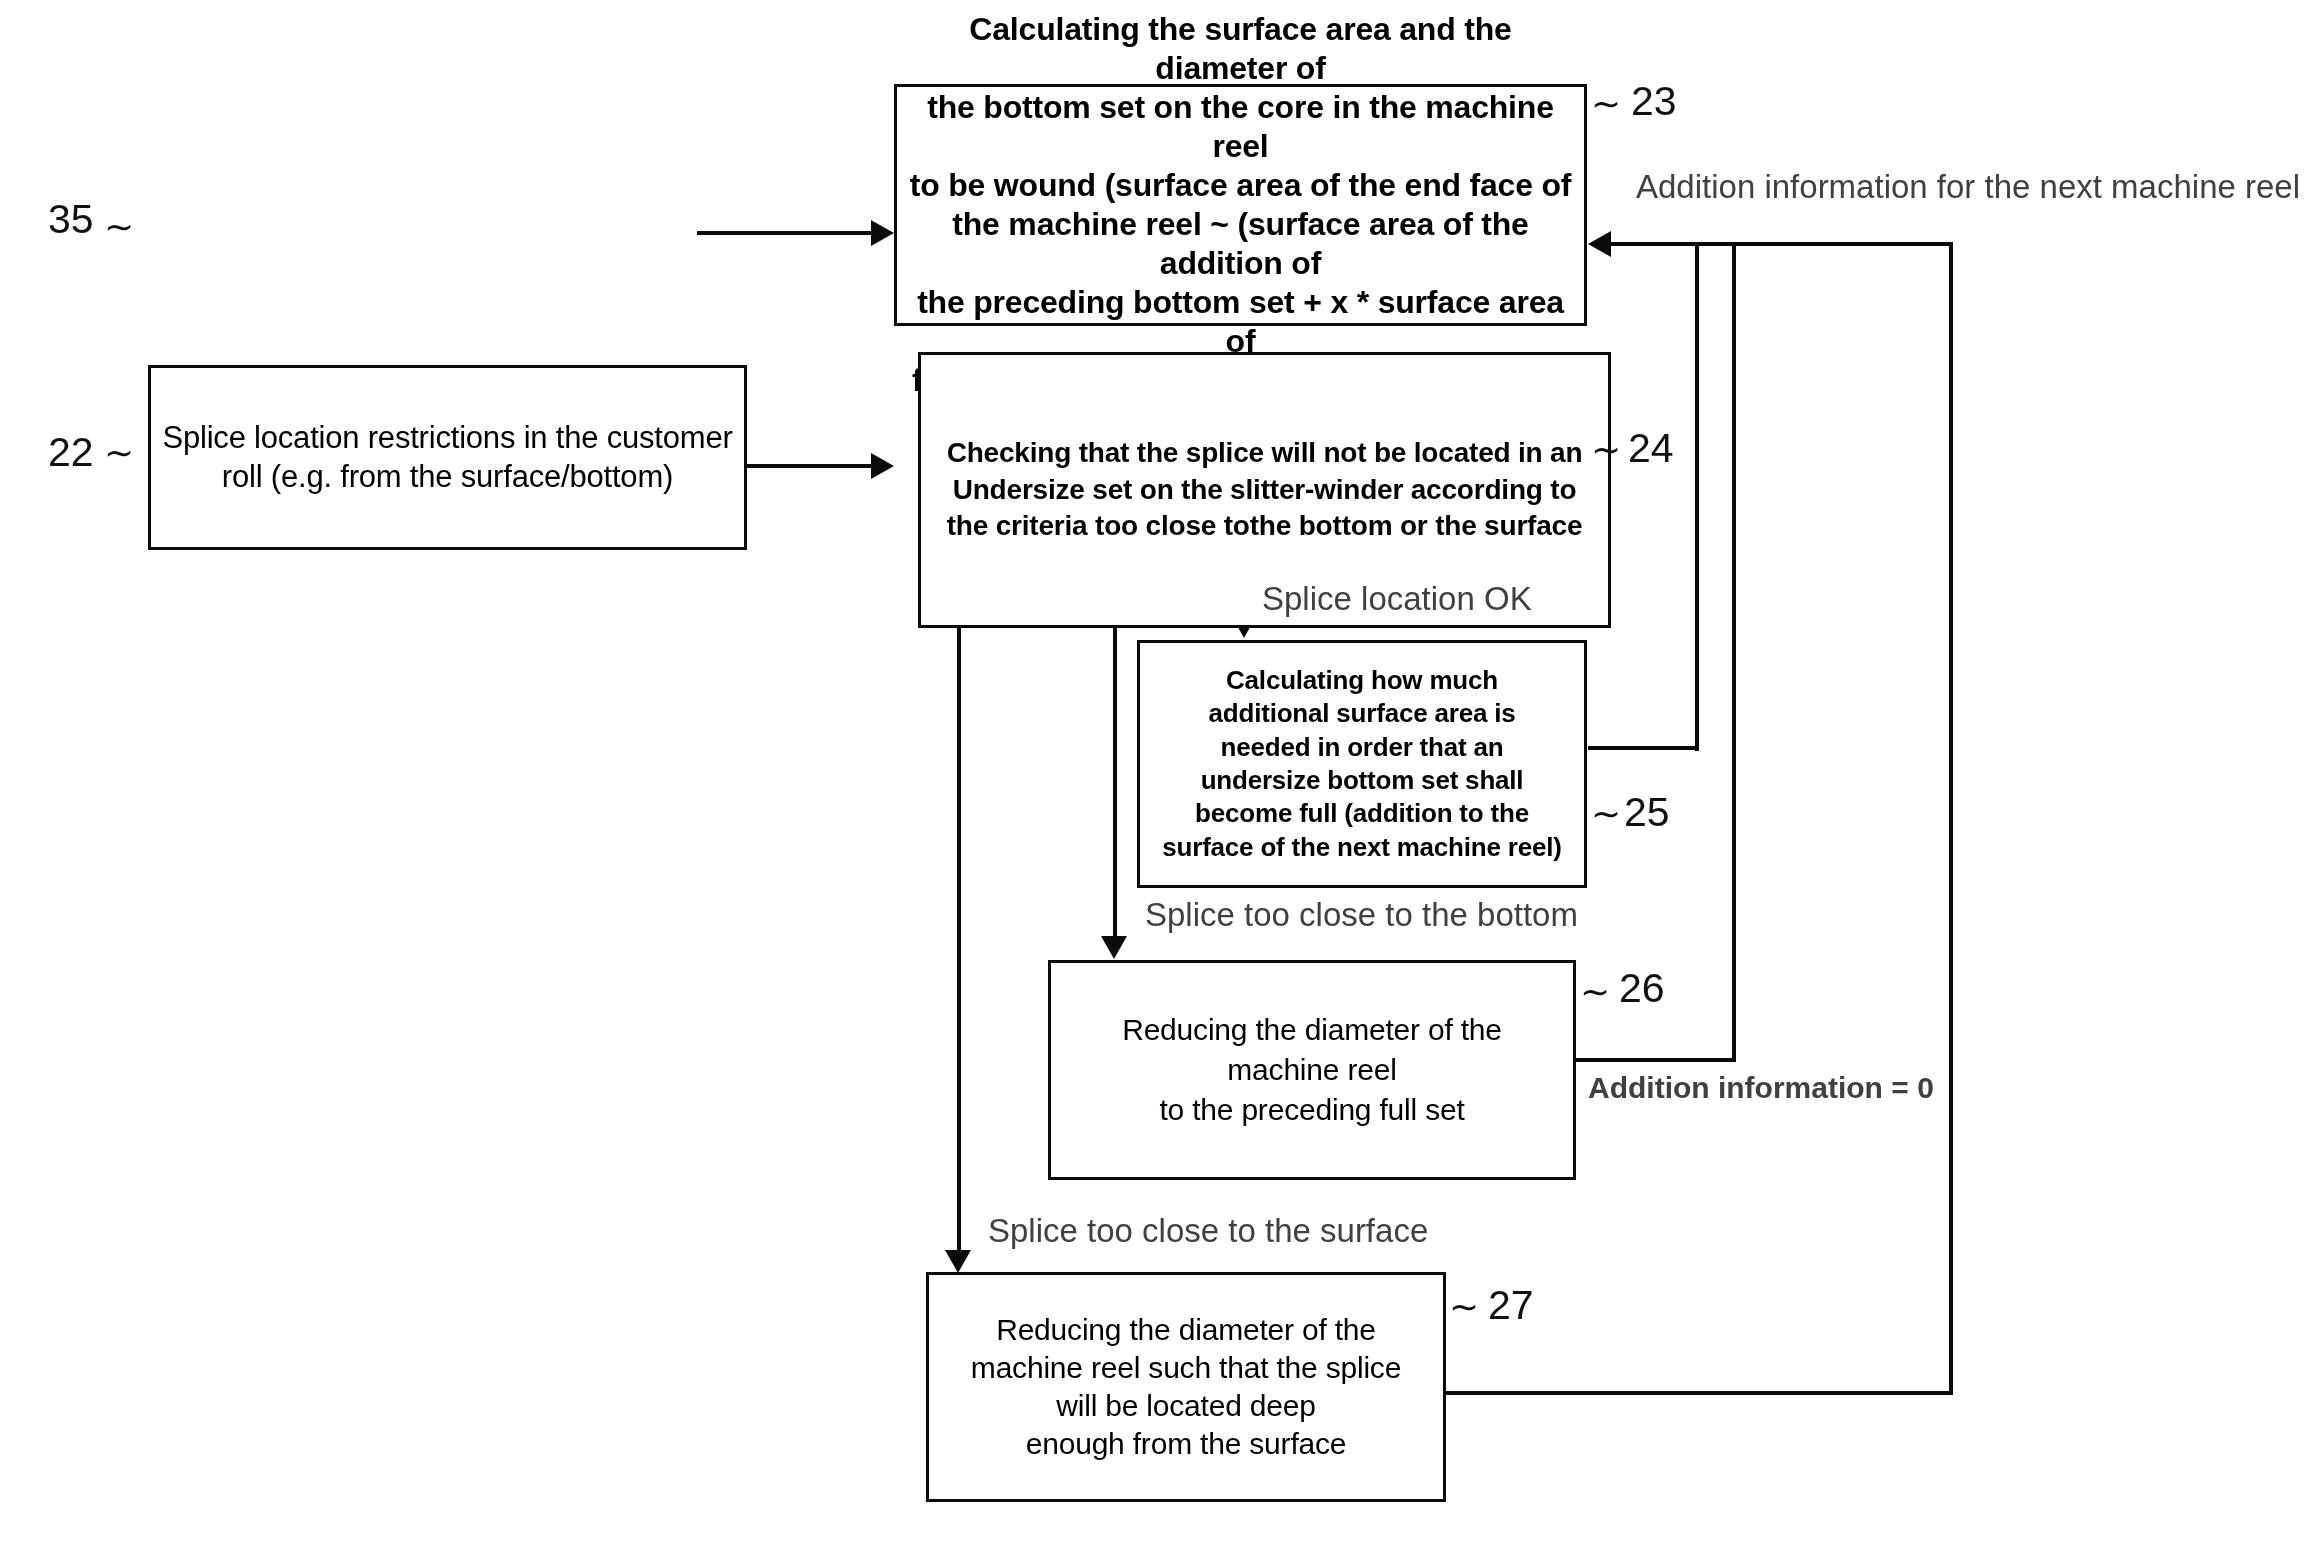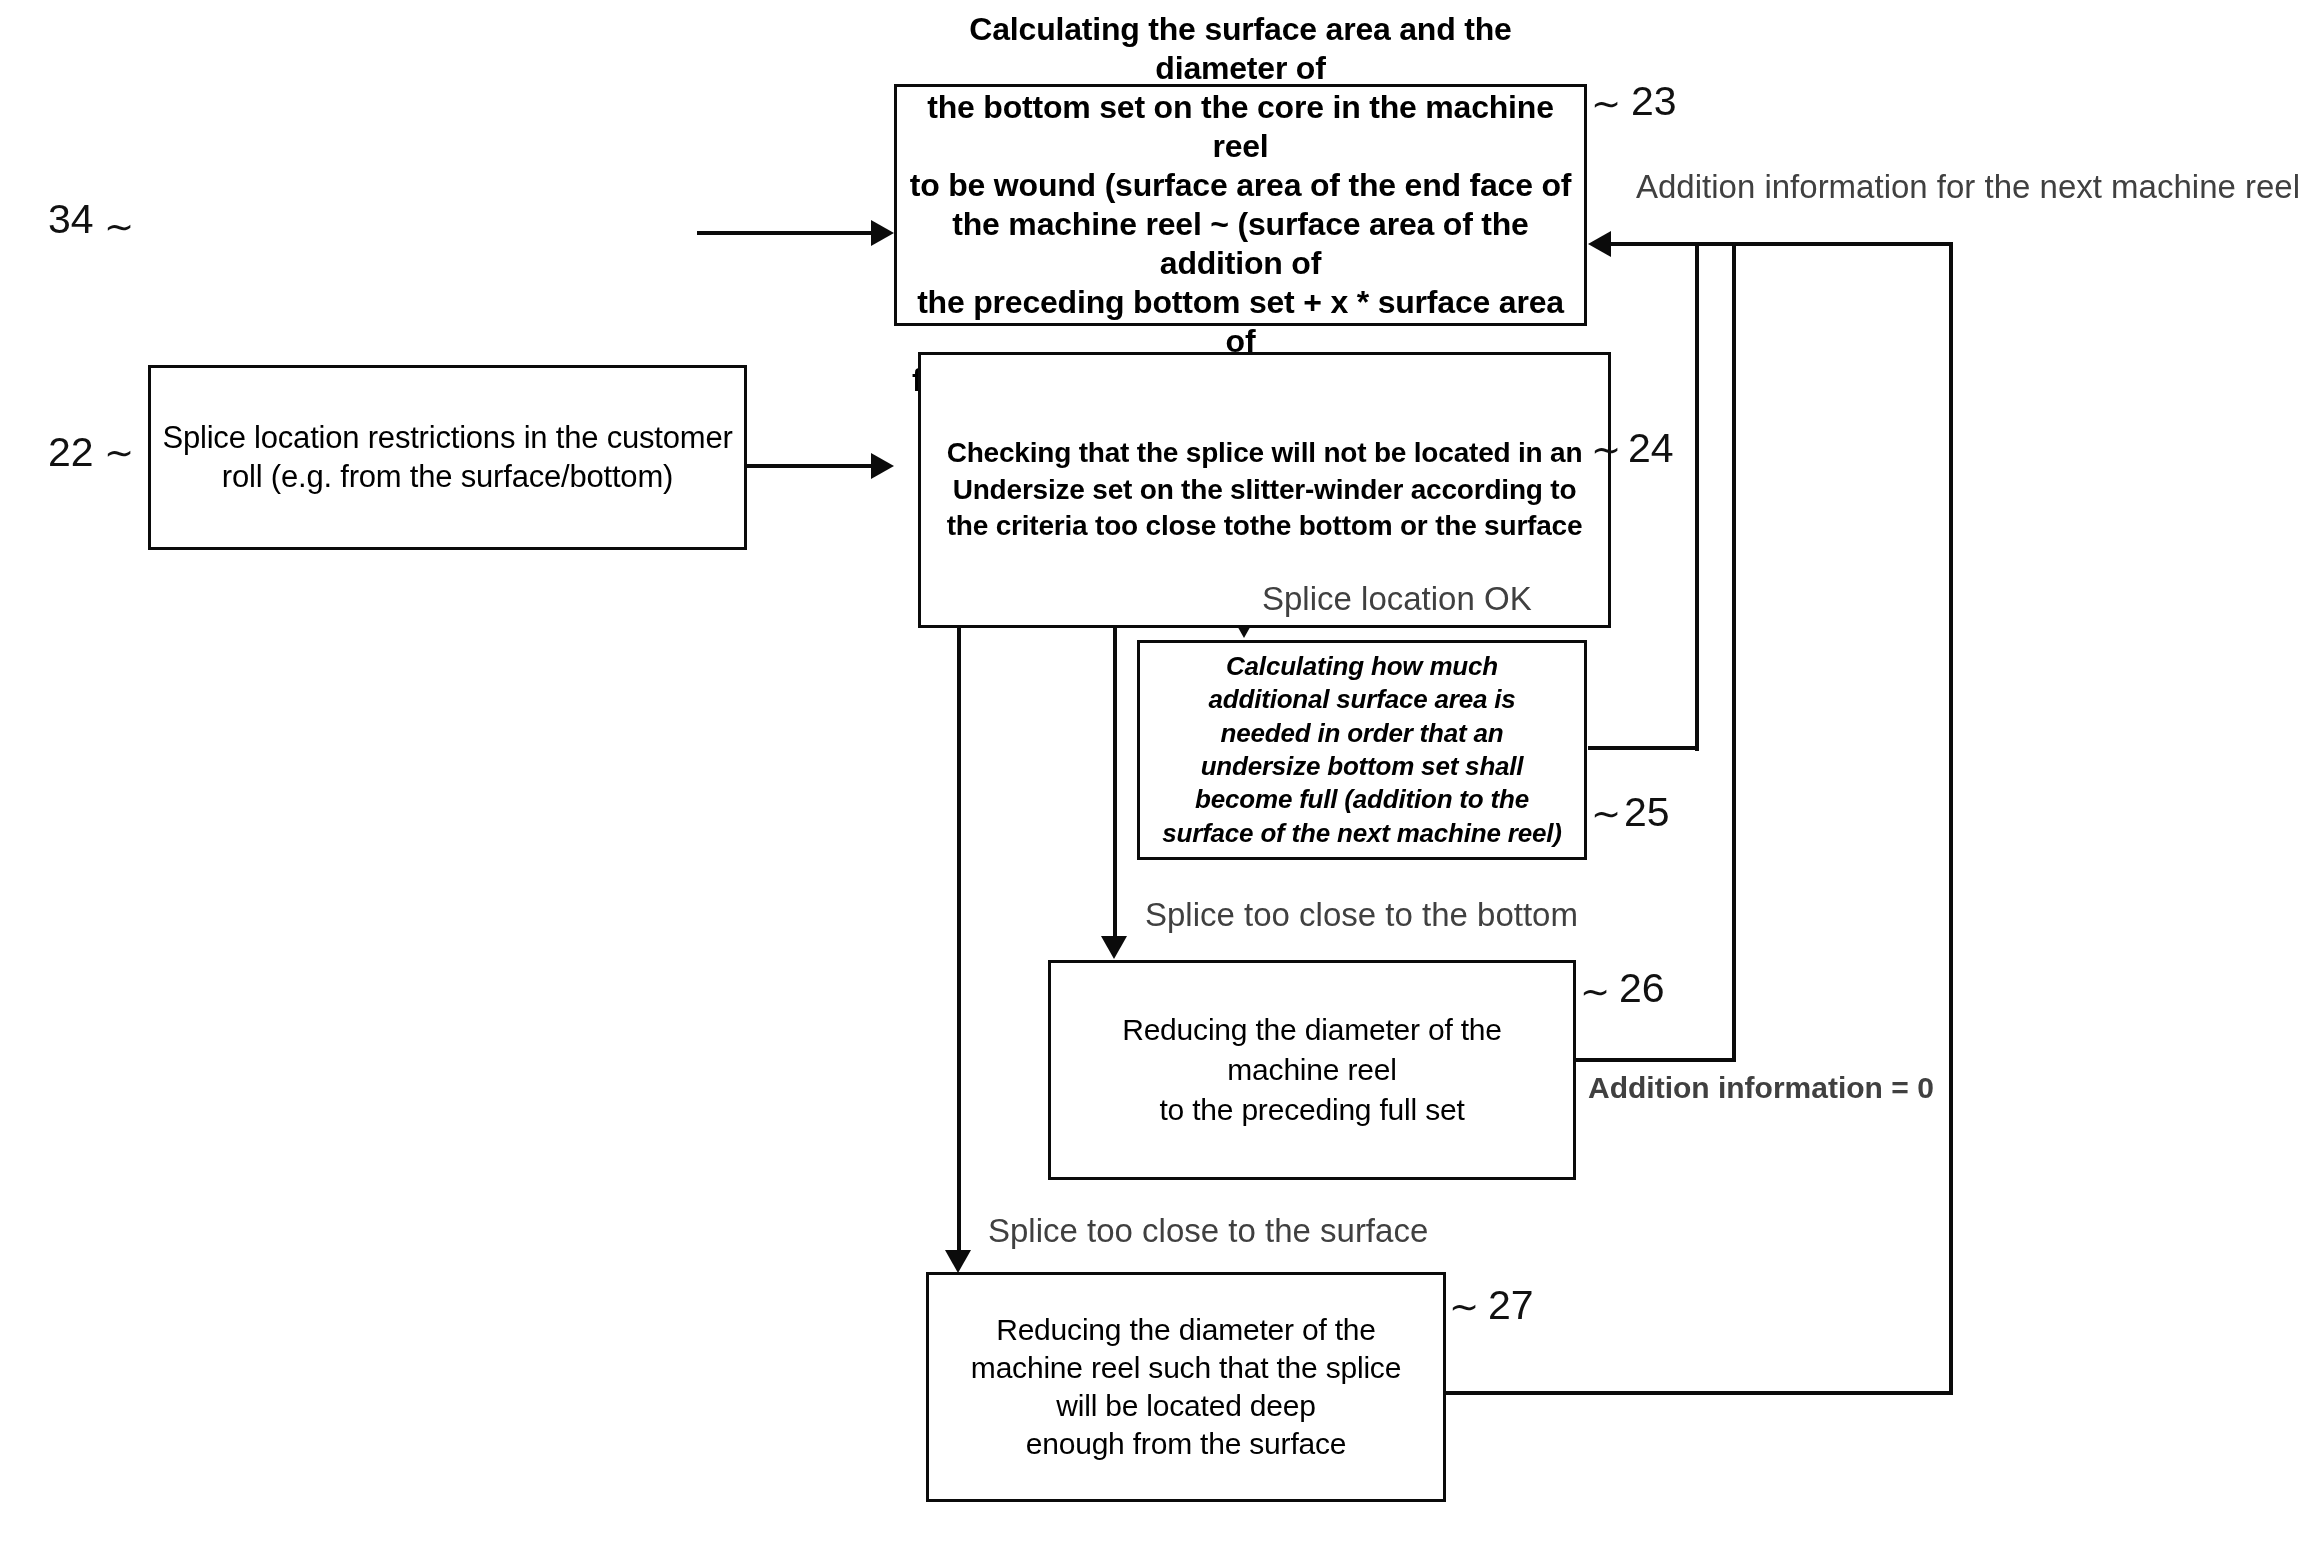--- a/index.html
+++ b/index.html
@@ -108,21 +108,21 @@
     border-right: 13.2px solid transparent;
     border-top: 23.4px solid #0b0b0b;
   }
 </style>
 </head>
 <body>
 
 <div id="canvas">
 
   <span class="squiggle" style="left:104px; top:209px;">∼</span>
-  <div class="ref-num" style="left:48px; top:196px;">34</div>
+  <div class="ref-num" style="left:48px; top:196px;">35</div>
 
   <div class="node" id="node-22" style="left:148px; top:365px; width:599px; height:185px;">
     <span class="node-text">Splice location restrictions in the customer
 roll  (e.g. from the surface/bottom)</span>
   </div>
   <span class="squiggle" style="left:104px; top:435px;">∼</span>
   <div class="ref-num" style="left:48px; top:429px;">22</div>
 
   <div class="node" id="node-23" style="left:894px; top:84px; width:693px; height:242px;">
     <span class="node-text">Calculating the surface area and the diameter of
@@ -136,21 +136,21 @@
   <div class="ref-num" style="left:1631px; top:78px;">23</div>
 
   <div class="node" id="node-24" style="left:918px; top:352px; width:693px; height:276px;">
     <span class="node-text">Checking that the splice will not be located in an
 Undersize set on the slitter-winder according to
 the criteria too close tothe bottom or the surface</span>
   </div>
   <span class="squiggle" style="left:1591px; top:432px;">∼</span>
   <div class="ref-num" style="left:1628px; top:425px;">24</div>
 
-  <div class="node" id="node-25" style="left:1137px; top:640px; width:450px; height:220px;font-style:italic;">
+  <div class="node" id="node-25" style="left:1137px; top:640px; width:450px; height:248px;">
     <span class="node-text">Calculating how much
 additional surface area is
 needed in order that an
 undersize bottom set shall
 become full (addition to the
 surface of the next machine reel)</span>
   </div>
   <span class="squiggle" style="left:1591px; top:796px;">∼</span>
   <div class="ref-num" style="left:1624px; top:789px;">25</div>
 

